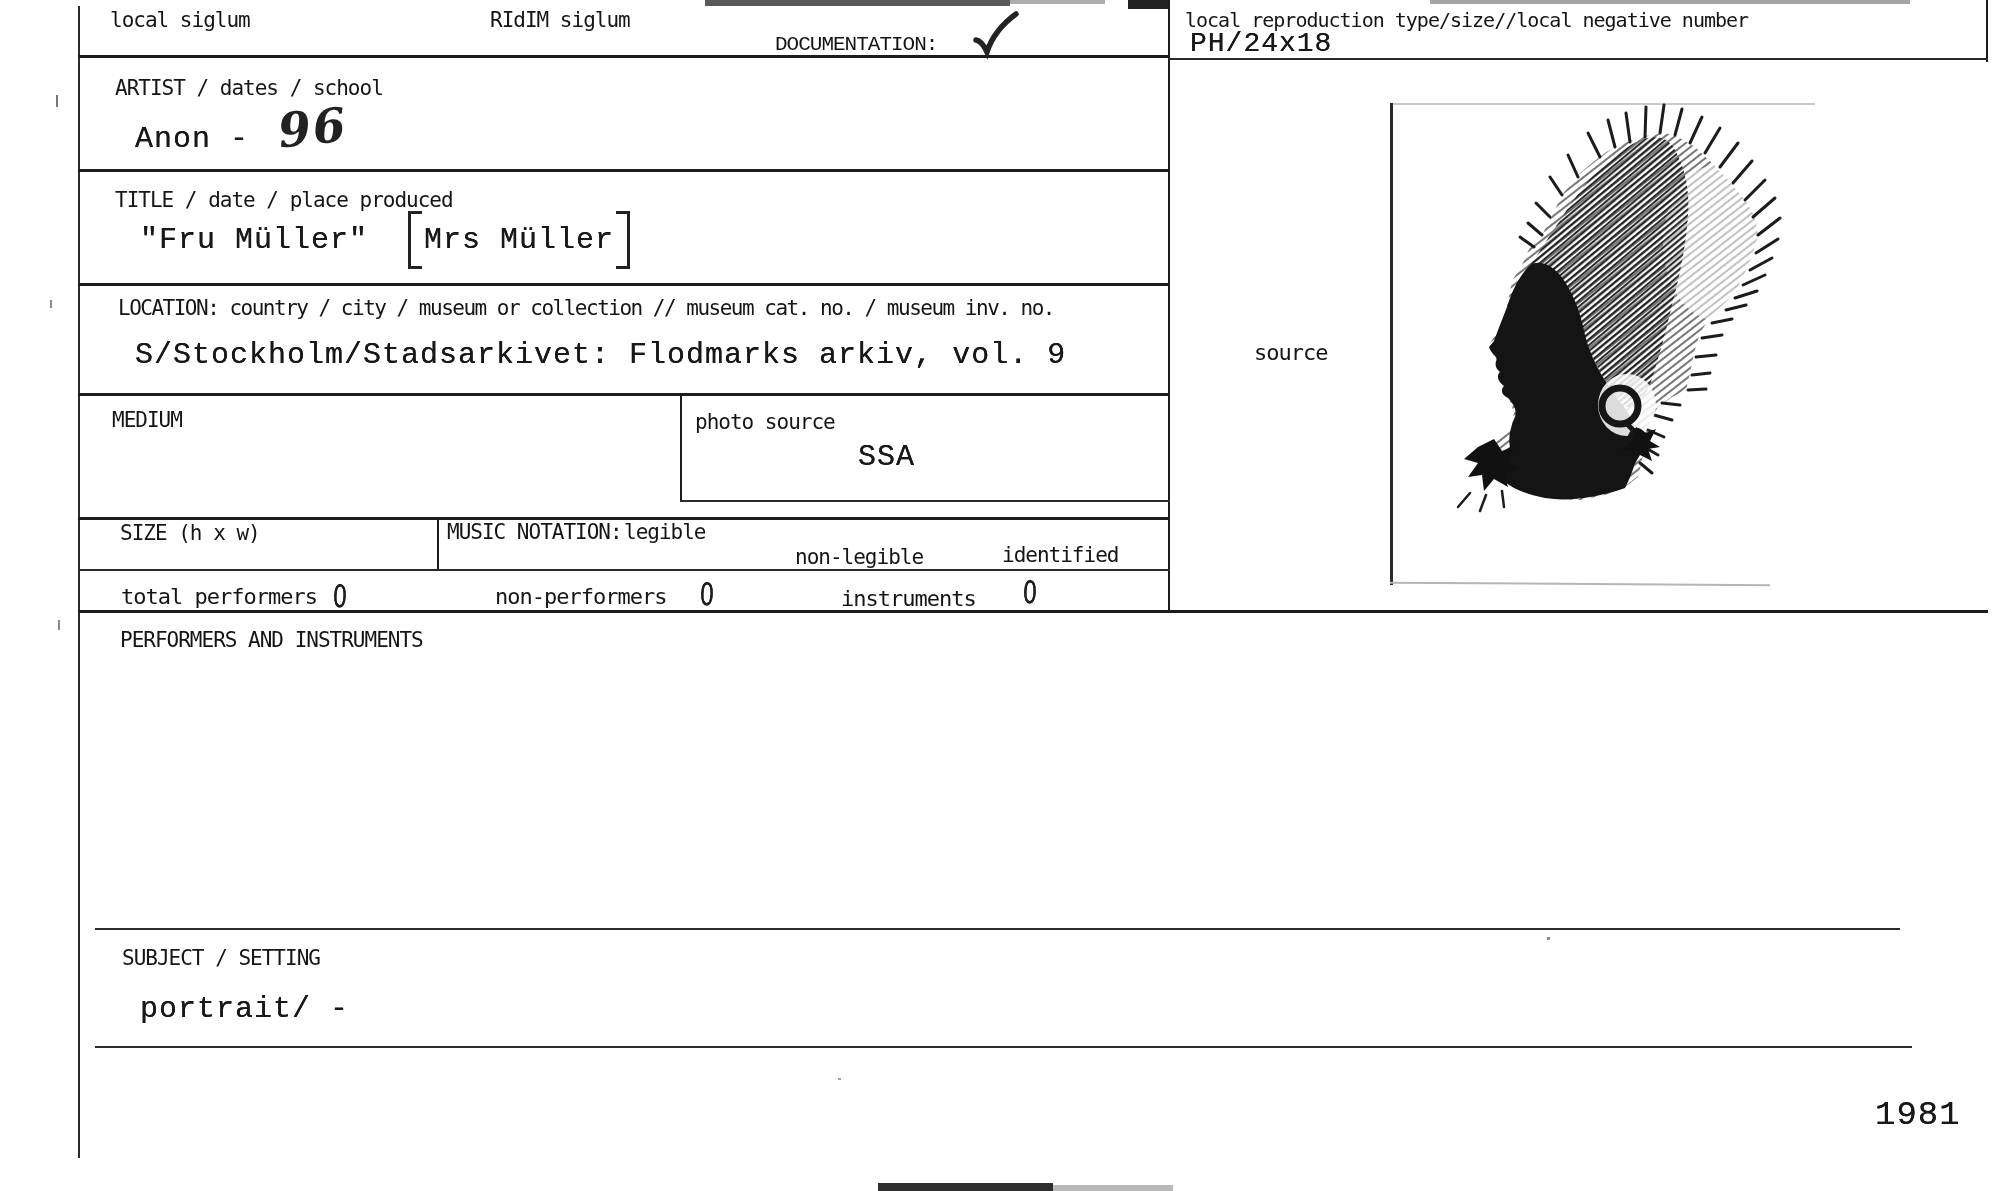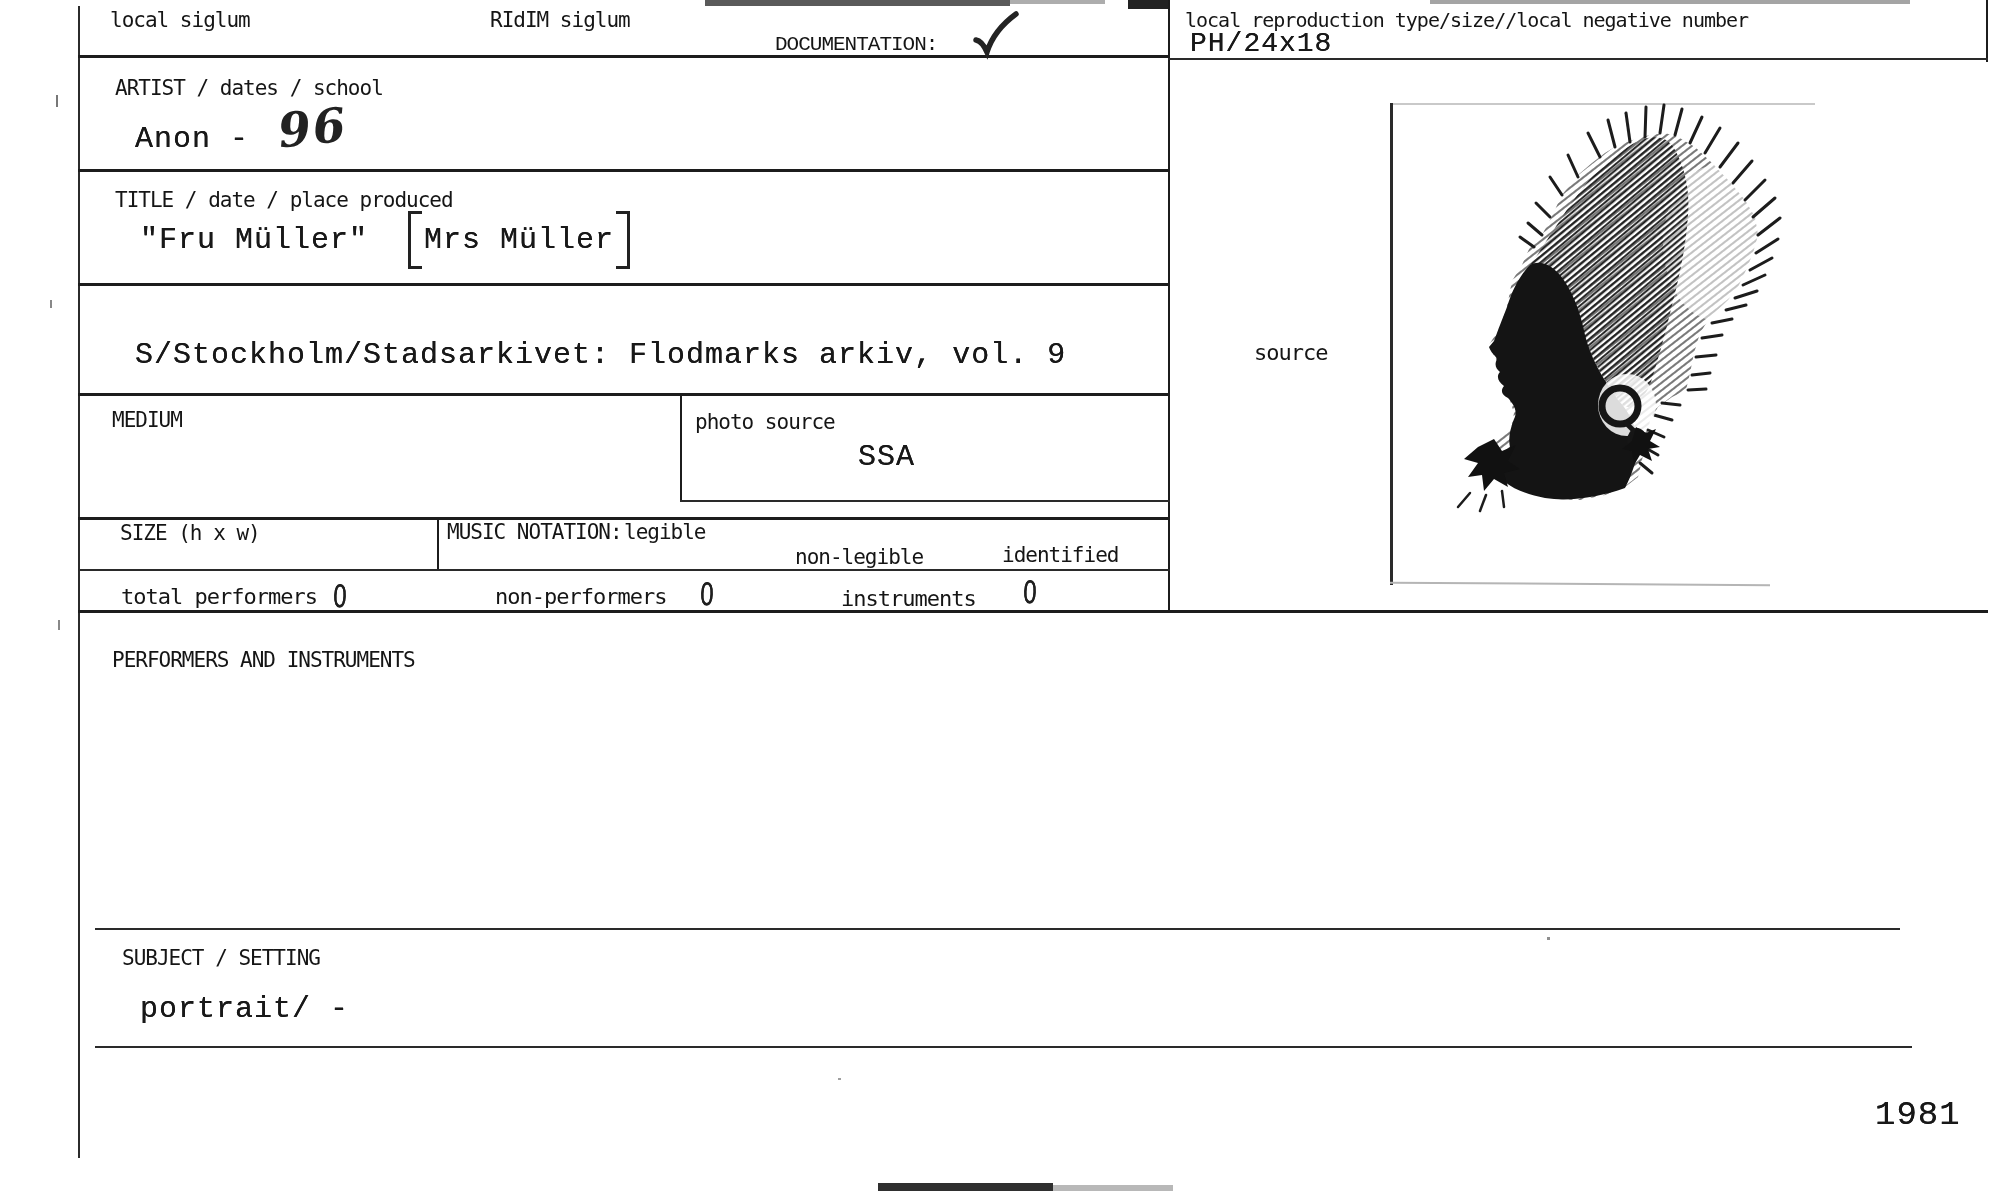--- a/index.html
+++ b/index.html
@@ -115,40 +115,41 @@
 
   <div class="lbl" style="left:115px;top:188px;">TITLE / date / place produced</div>
   <div class="title-line" style="left:140px;top:208px;height:64px;">
     <span class="typed" style="position:static;">"Fru Müller"</span>
     <span style="width:40px;"></span>
     <span class="bracket l"></span>
     <span class="typed" style="position:static;">Mrs Müller</span>
     <span class="bracket r"></span>
   </div>
 
+  <div class="lbl" style="left:118px;top:296px;letter-spacing:-1.5px;">LOCATION: country / city / museum or collection // museum cat. no. / museum inv. no.</div>
   <div class="typed" style="left:135px;top:338px;text-align:right;">S/Stockholm/Stadsarkivet: Flodmarks arkiv, vol. 9</div>
 
   <div class="lbl" style="left:112px;top:408px;">MEDIUM</div>
   <div class="lbl" style="left:695px;top:410px;">photo source</div>
   <div class="typed" style="left:858px;top:440px;">SSA</div>
 
   <div class="lbl" style="left:120px;top:521px;">SIZE (h x w)</div>
   <div class="lbl" style="left:447px;top:520px;">MUSIC NOTATION:</div>
   <div class="lbl" style="left:607px;top:520px;margin-left:17px;">legible</div>
   <div class="lbl" style="left:795px;top:545px;">non-legible</div>
   <div class="lbl" style="left:1002px;top:543px;">identified</div>
 
   <div class="lbl" style="left:121px;top:584px;font-size:22px;">total performers</div>
   <div class="hw-zero" style="left:330px;top:578px;">0</div>
   <div class="lbl" style="left:495px;top:584px;font-size:22px;">non-performers</div>
   <div class="hw-zero" style="left:697px;top:576px;">0</div>
   <div class="lbl" style="left:841px;top:586px;font-size:22px;">instruments</div>
   <div class="hw-zero" style="left:1020px;top:574px;">0</div>
 
-  <div class="lbl" style="left:112px;top:628px;margin-top:20px;">PERFORMERS AND INSTRUMENTS</div>
+  <div class="lbl" style="left:120px;top:628px;">PERFORMERS AND INSTRUMENTS</div>
 
   <div class="lbl" style="left:122px;top:946px;">SUBJECT / SETTING</div>
   <div class="typed" style="left:140px;top:992px;">portrait/ -</div>
 
   <div class="typed sm" style="left:1875px;top:1096px;font-size:34px;">1981</div>
 
   <div class="lbl" style="left:1254px;top:340px;font-size:22px;">source</div>
   <div class="vline" style="left:1390px;top:103px;height:482px;width:3px;background:#2a2a2a;"></div>
   <div class="hline faint" style="left:1393px;top:103px;width:422px;height:2px;background:#c9c9c9;"></div>
   <div class="hline faint" style="left:1390px;top:583px;width:380px;height:2px;background:#b5b5b5;transform:rotate(.4deg);"></div>

